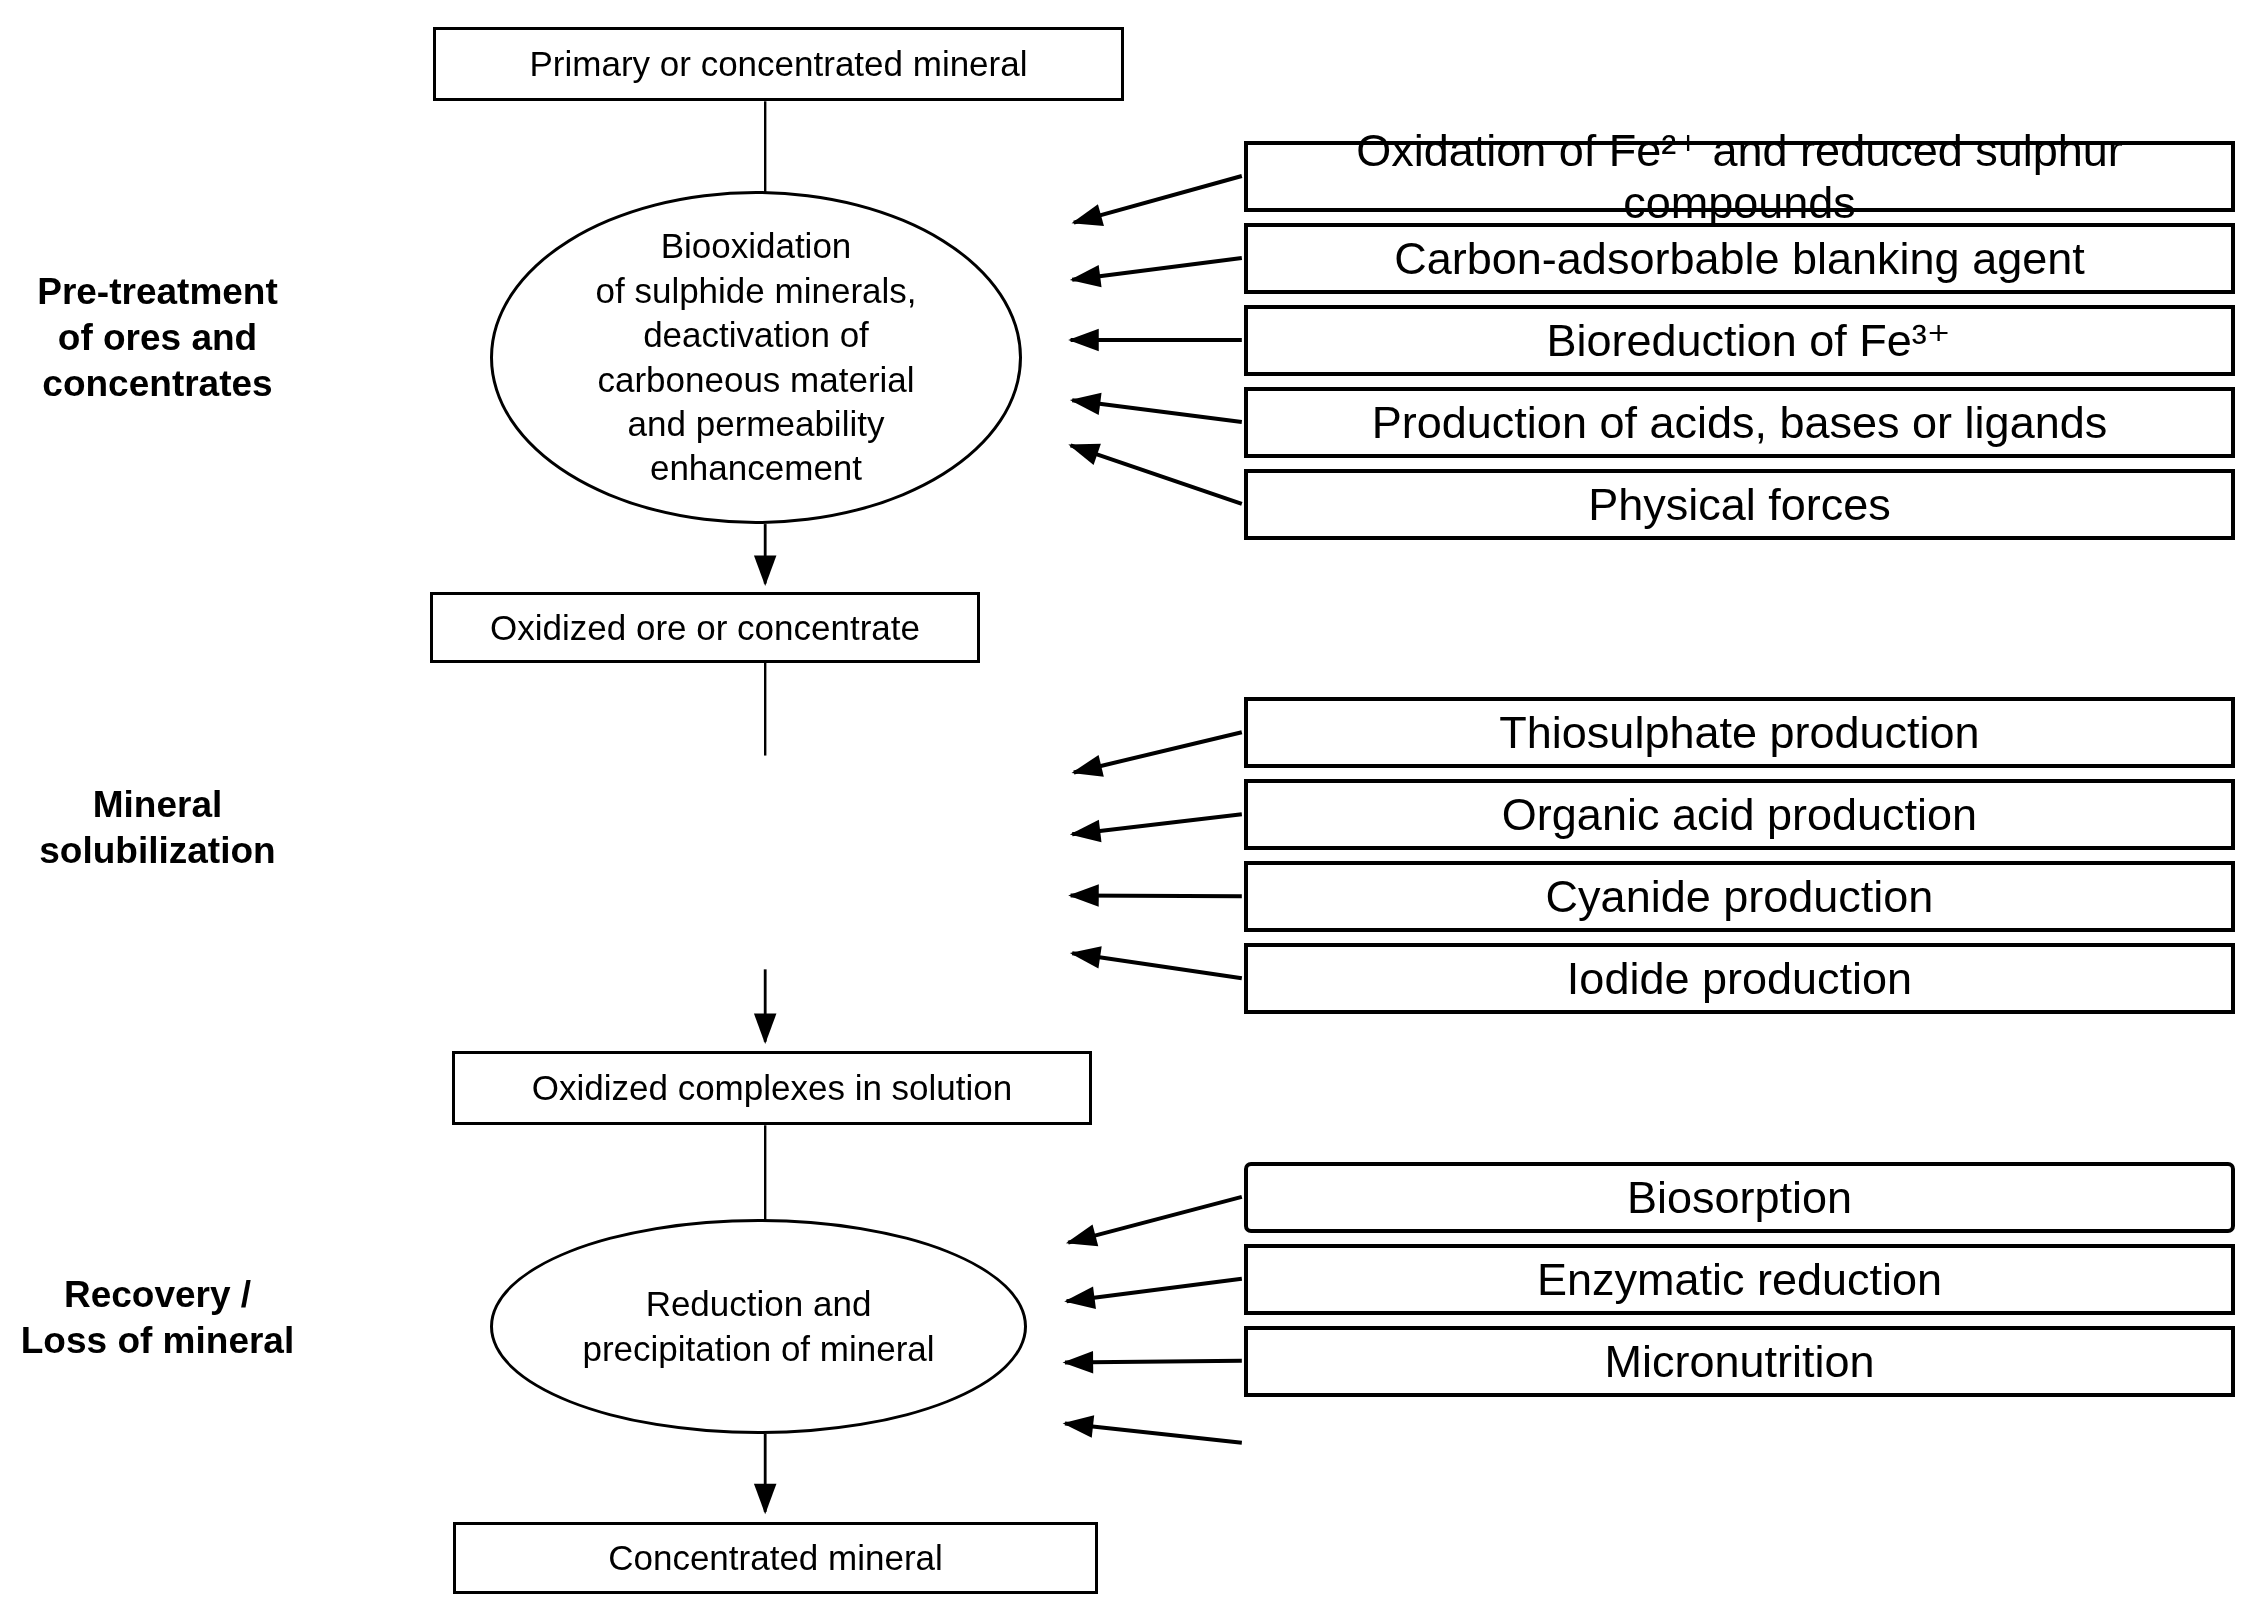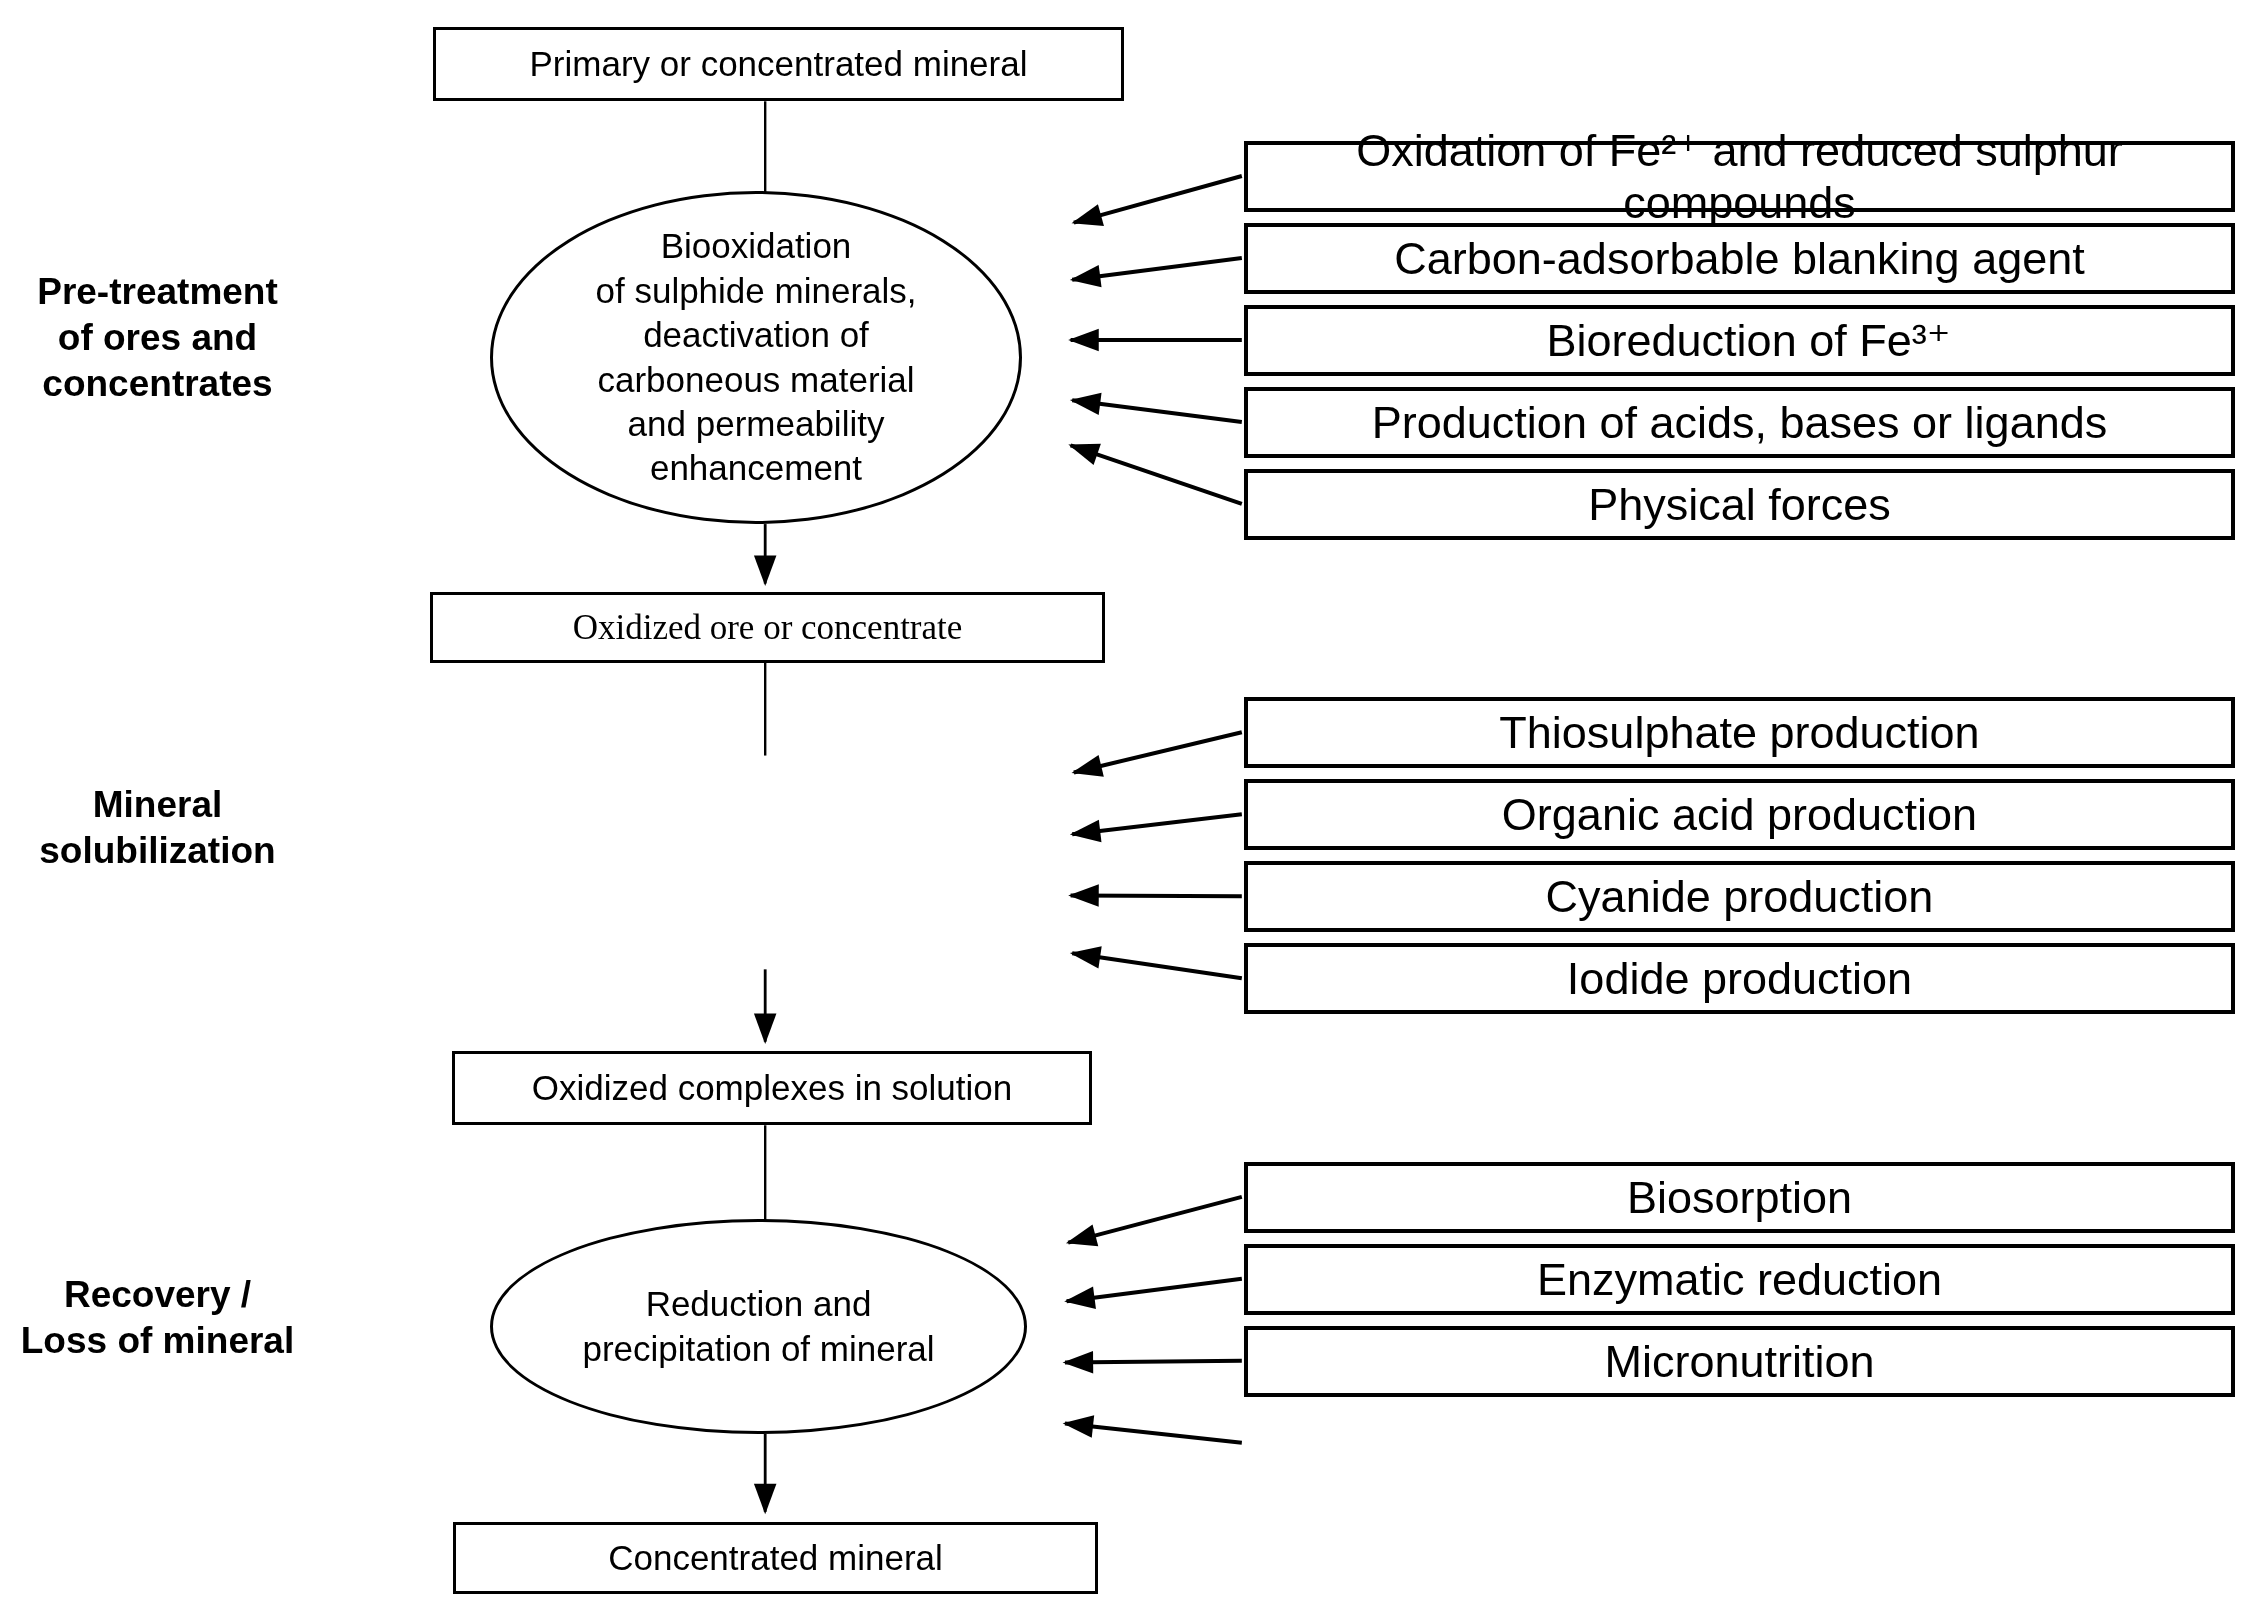--- a/index.html
+++ b/index.html
@@ -120,35 +120,35 @@
   <div class="stage-label" style="top:1272px;">Recovery /
 Loss of mineral</div>
 
   <div class="node-box" style="left:433px; top:27px;   width:691px; height:74px;">Primary or concentrated mineral</div>
   <div class="node-ellipse" style="left:490px; top:191px;  width:532px; height:333px;">Biooxidation
 of sulphide minerals,
 deactivation of
 carboneous material
 and permeability
 enhancement</div>
-  <div class="node-box" style="left:430px; top:592px;  width:675px; height:71px;font-family:Liberation Serif, serif;">Oxidized ore or concentrate</div>
+  <div class="node-box" style="left:430px; top:592px;  width:550px; height:71px;">Oxidized ore or concentrate</div>
   <div class="node-box" style="left:452px; top:1051px; width:640px; height:74px;">Oxidized complexes in solution</div>
   <div class="node-ellipse" style="left:490px; top:1219px; width:537px; height:215px;">Reduction and
 precipitation of mineral</div>
   <div class="node-box" style="left:453px; top:1522px; width:645px; height:72px;">Concentrated mineral</div>
 
   <div class="mech-box" style="left:1244px; top:141px; width:991px; height:71px;">Oxidation of Fe²⁺ and reduced sulphur compounds</div>
   <div class="mech-box" style="left:1244px; top:223px; width:991px; height:71px;">Carbon-adsorbable blanking agent</div>
   <div class="mech-box" style="left:1244px; top:305px; width:991px; height:71px;padding-left:18px;">Bioreduction of Fe³⁺</div>
   <div class="mech-box" style="left:1244px; top:387px; width:991px; height:71px;">Production of acids, bases or ligands</div>
   <div class="mech-box" style="left:1244px; top:469px; width:991px; height:71px;">Physical forces</div>
 
   <div class="mech-box" style="left:1244px; top:697px;  width:991px; height:71px;">Thiosulphate production</div>
   <div class="mech-box" style="left:1244px; top:779px;  width:991px; height:71px;">Organic acid production</div>
   <div class="mech-box" style="left:1244px; top:861px; width:991px; height:71px;">Cyanide production</div>
   <div class="mech-box" style="left:1244px; top:943px; width:991px; height:71px;">Iodide production</div>
 
-  <div class="mech-box" style="left:1244px; top:1162px; width:991px; height:71px;">Biosorption</div>
+  <div class="mech-box" style="left:1244px; top:1162px; width:991px; height:71px;border-radius:7px;">Biosorption</div>
   <div class="mech-box" style="left:1244px; top:1244px; width:991px; height:71px;">Enzymatic reduction</div>
   <div class="mech-box" style="left:1244px; top:1326px; width:991px; height:71px;">Micronutrition</div>
 
 </div>
 
 
 </body></html>

